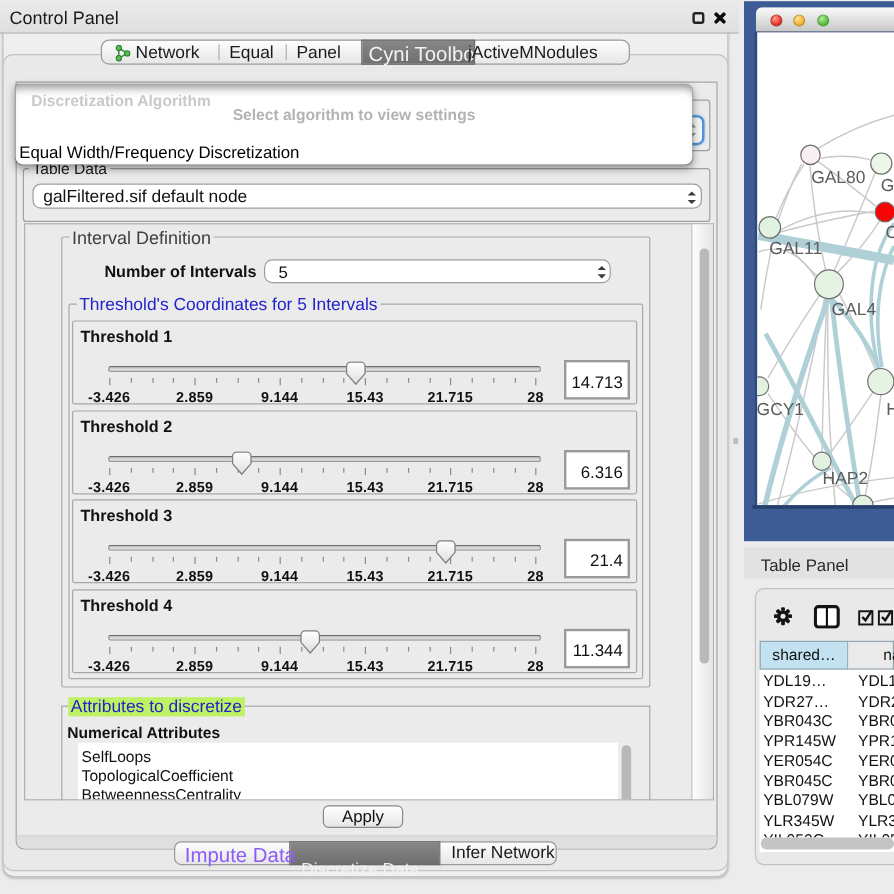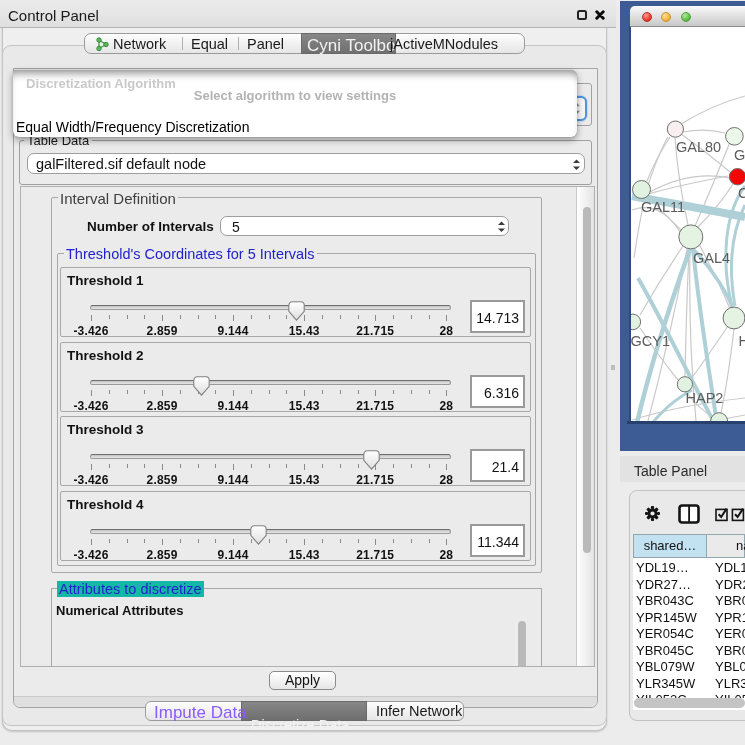--- a/index.html
+++ b/index.html
@@ -258,22 +258,25 @@
           </linearGradient>
         </defs>
         <path d="M0.8 4.2 a3.4 3.4 0 0 1 3.4 -3.4 h8.6 a3.4 3.4 0 0 1 3.4 3.4 v6.1 l-7.7 8.9 -7.7 -8.9 z" fill="url(#tg4)" stroke="#808080" stroke-width="1.1"></path>
       </svg>
 <div class="abs" style="left:470px; top:524px; width:55px; height:33px; background:#fff; border:2px solid #9a9a9a; font-size:14px; color:#111; text-align:right; padding:8px 4px 0 0;">11.344</div>
 </div>
 
 <div class="abs" style="left:51px; top:588px; width:491px; height:79px;
   border:1px solid #a8a8a8; border-bottom:none;"></div>
 <div class="abs" style="left:57px; top:581px; font-size:14.5px; color:#2222cc;
-  background:#14b8a6; padding:0 2px;">Attributes to discretize</div>
+  background:#bef264; padding:0 2px;">Attributes to discretize</div>
 <div class="abs" style="left:56px; top:603px; font-size:13px; font-weight:bold; color:#111;">Numerical Attributes</div>
+<div class="abs" style="left:65px; top:619px; width:450px; height:47px; background:#fff; overflow:hidden;">
+  <div style="padding:4px 0 0 3px; font-size:13px; color:#111; line-height:16px;">SelfLoops<br>TopologicalCoefficient<br>BetweennessCentrality</div>
+</div>
 <div class="abs" style="left:515px; top:619px; width:12px; height:47px; background:#ededed;"></div>
 <div class="abs" style="left:518px; top:621px; width:8px; height:45px; background:#b9b9b9; border-radius:4px 4px 0 0;"></div>
 
 <div class="abs" style="left:269px; top:671px; width:67px; height:19px;
   background:linear-gradient(#ffffff,#e6e6e6); border:1px solid #8a8a8a; border-radius:5px;
   text-align:center; font-size:14px; color:#111; line-height:17px;">Apply</div>
 
 <div class="abs" style="left:145px; top:701px; width:319px; height:20px;
   background:linear-gradient(#fdfdfd,#e6e6e6); border:1px solid #9b9b9b; border-radius:6px;"></div>
 <div class="abs" style="left:241px; top:701px; width:126px; height:20px;

